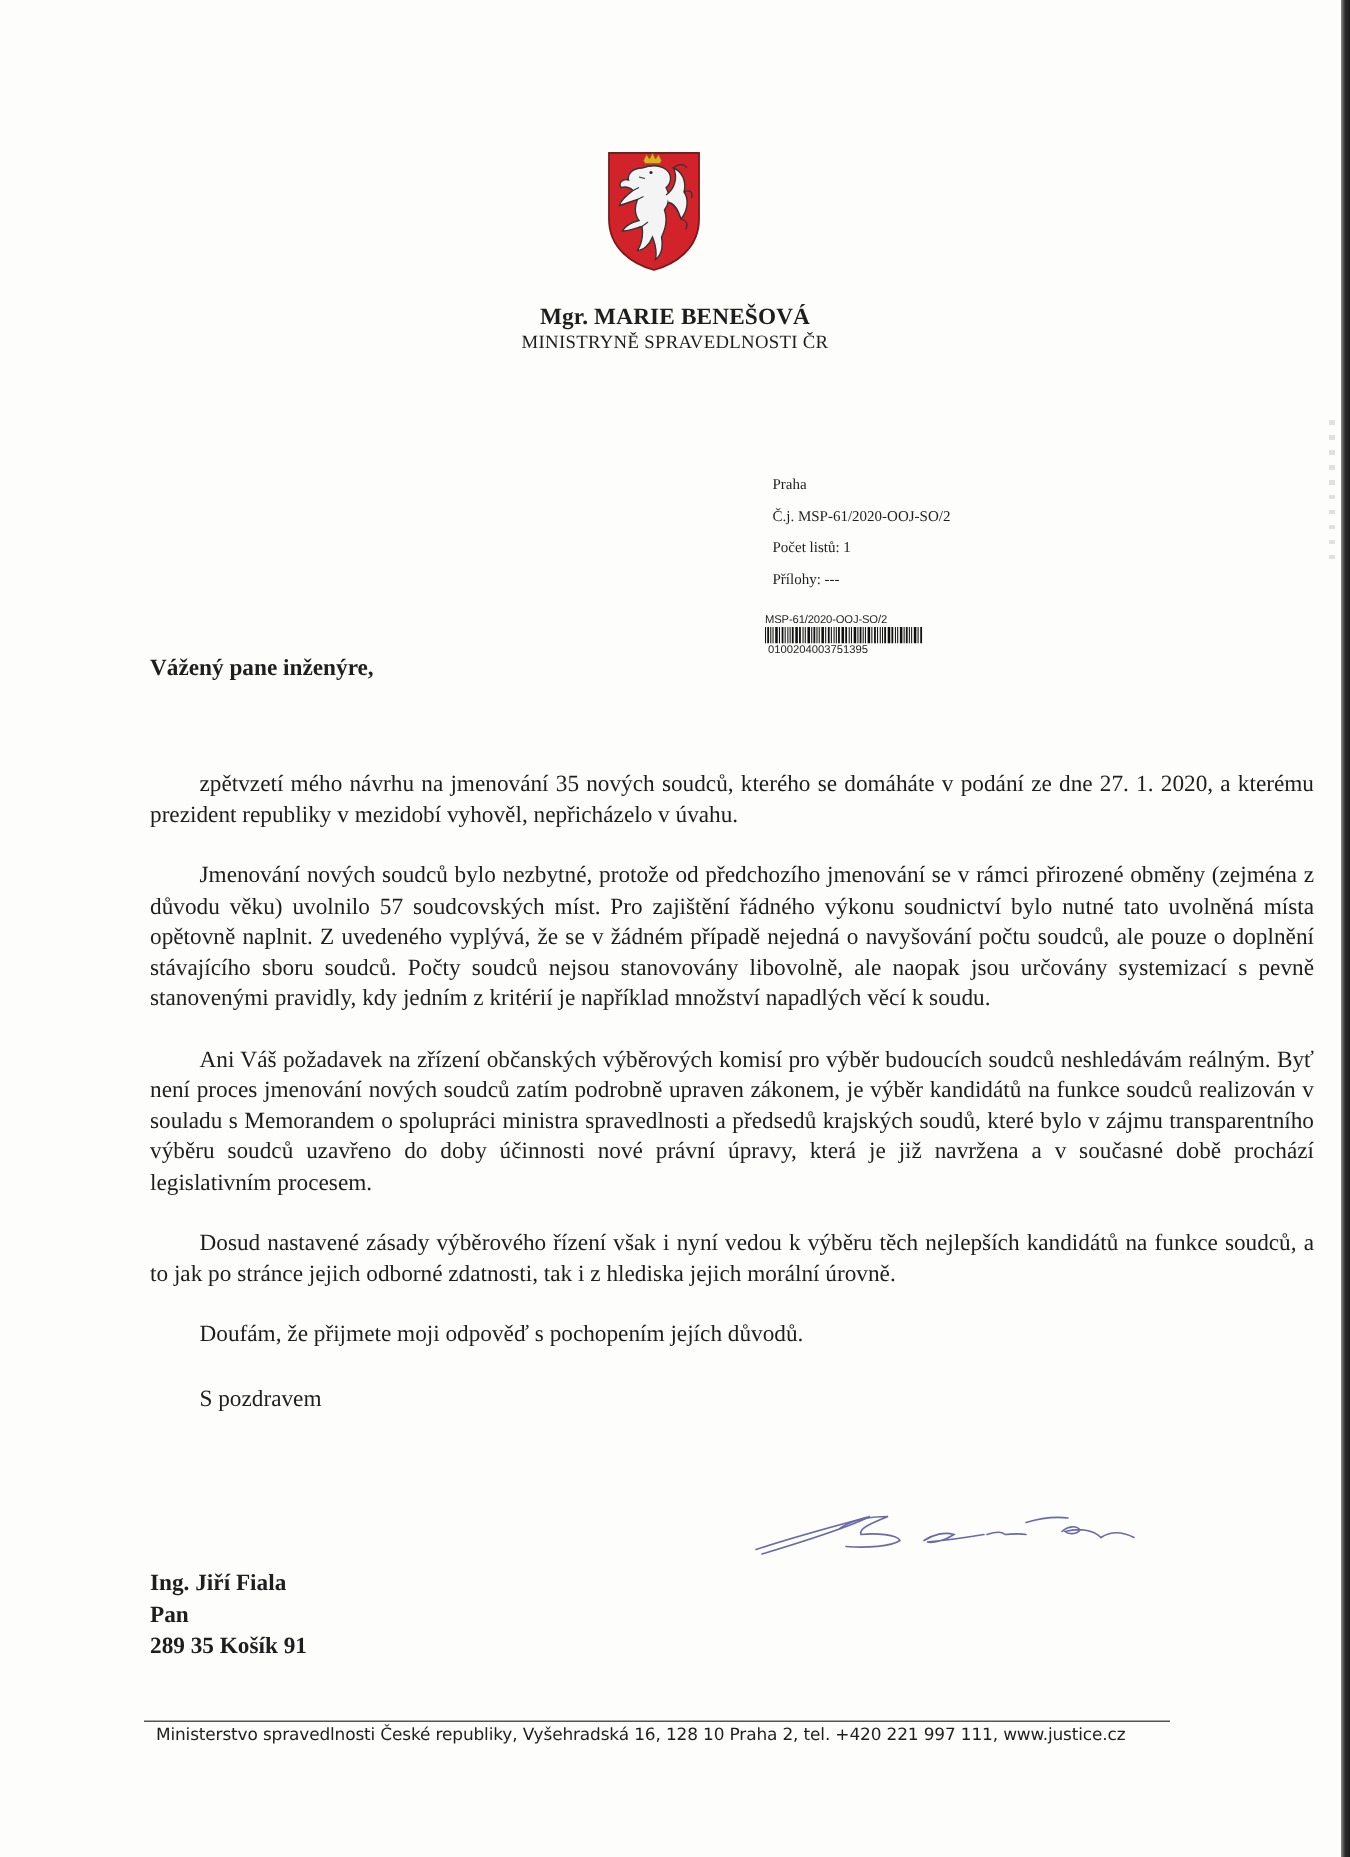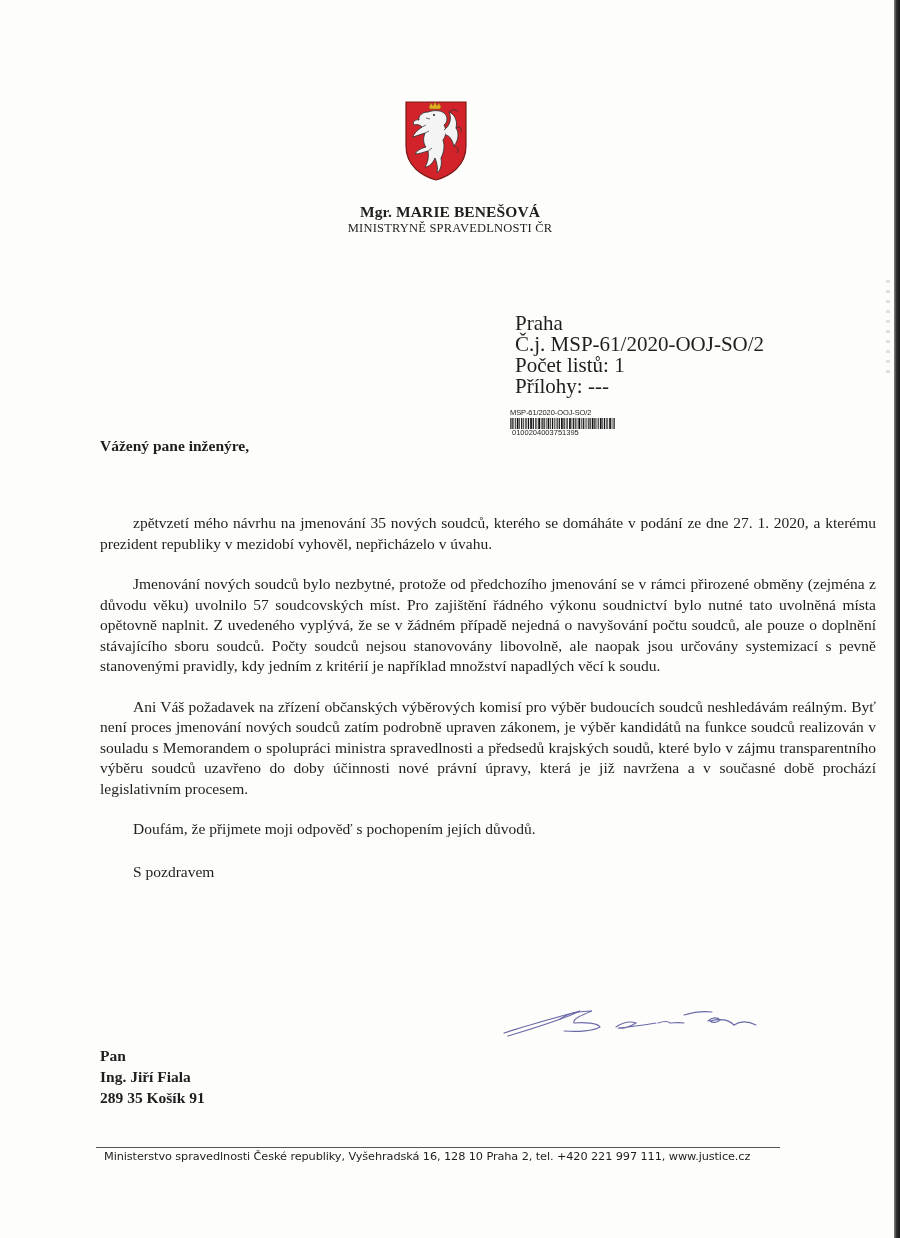--- a/index.html
+++ b/index.html
@@ -15,21 +15,21 @@
     }
     .scan-marks {
       position: absolute; left: 886px; top: 280px; width: 4px; height: 100px;
       background: repeating-linear-gradient(to bottom, #cfcfc8 0 3px, transparent 3px 10px);
       opacity: .6;
     }
     .emblem { position: absolute; left: 404px; top: 100px; width: 64px; height: 82px; }
     .sender { position: absolute; left: 0; width: 900px; text-align: center; top: 203px; }
     .sender-name { font-weight: bold; font-size: 15.5px; line-height: 18px; letter-spacing: .1px; }
     .sender-title { font-size: 12.5px; line-height: 15px; letter-spacing: .2px; }
-    .ref-block { position: absolute; left: 515px; top: 313px; font-size: 21px; line-height: 21px; }
+    .ref-block { position: absolute; left: 515px; top: 313px; font-size: 10px; line-height: 21px; }
     .barcode-block { position: absolute; left: 510px; top: 408px; width: 110px; }
     .barcode-top { font-family: "Liberation Sans", sans-serif; font-size: 7.5px; line-height: 9px; letter-spacing: -.1px; }
     .barcode-bars { display: block; width: 106px; height: 11px; margin-top: 1px; }
     .barcode-num { font-family: "Liberation Sans", sans-serif; font-size: 7.5px; line-height: 8px; padding-left: 2px; }
     .salutation { position: absolute; left: 100px; top: 437px; font-weight: bold; font-size: 15.5px; }
     .body-text { position: absolute; left: 100px; width: 776px; top: 497px; font-size: 15.5px; line-height: 20.5px; }
     .para { text-align: justify; text-indent: 33px; margin: 16px 0 20px 0; }
     .para.short { margin-bottom: 22px; }
     .signature { position: absolute; left: 498px; top: 1003px; width: 270px; height: 40px; }
     .recipient { position: absolute; left: 100px; top: 1045px; font-weight: bold; font-size: 15.5px; line-height: 21px; }
@@ -129,36 +129,37 @@
     </svg>
   <div class="barcode-num">0100204003751395</div>
 </div>
 
 <div class="salutation">Vážený pane inženýre,</div>
 
 <div class="body-text">
   <p class="para">zpětvzetí mého návrhu na jmenování 35 nových soudců, kterého se domáháte v podání ze dne 27. 1. 2020, a kterému prezident republiky v mezidobí vyhověl, nepřicházelo v úvahu.</p>
   <p class="para">Jmenování nových soudců bylo nezbytné, protože od předchozího jmenování se v rámci přirozené obměny (zejména z důvodu věku) uvolnilo 57 soudcovských míst. Pro zajištění řádného výkonu soudnictví bylo nutné tato uvolněná místa opětovně naplnit. Z uvedeného vyplývá, že se v žádném případě nejedná o navyšování počtu soudců, ale pouze o doplnění stávajícího sboru soudců. Počty soudců nejsou stanovovány libovolně, ale naopak jsou určovány systemizací s pevně stanovenými pravidly, kdy jedním z kritérií je například množství napadlých věcí k soudu.</p>
   <p class="para">Ani Váš požadavek na zřízení občanských výběrových komisí pro výběr budoucích soudců neshledávám reálným. Byť není proces jmenování nových soudců zatím podrobně upraven zákonem, je výběr kandidátů na funkce soudců realizován v souladu s Memorandem o spolupráci ministra spravedlnosti a předsedů krajských soudů, které bylo v zájmu transparentního výběru soudců uzavřeno do doby účinnosti nové právní úpravy, která je již navržena a v současné době prochází legislativním procesem.</p>
+  <p class="para">Dosud nastavené zásady výběrového řízení však i nyní vedou k výběru těch nejlepších kandidátů na funkce soudců, a to jak po stránce jejich odborné zdatnosti, tak i z hlediska jejich morální úrovně.</p>
   <p class="para short">Doufám, že přijmete moji odpověď s pochopením jejích důvodů.</p>
   <p class="para">S pozdravem</p>
 </div>
 
 <svg class="signature" viewBox="0 0 270 40">
   <g fill="none" stroke="#6a6aa8" stroke-width="1.1" stroke-linecap="round">
     <path d="M6 30 C30 22 60 14 82 8 C70 14 40 24 10 33"></path>
     <path d="M62 16 C70 10 82 8 94 8 C84 12 74 16 76 20 C86 19 100 20 102 24 C96 28 80 29 66 28"></path>
     <path d="M118 24 C124 20 132 18 138 20 C132 24 124 26 120 25 C132 24 146 22 158 20"></path>
     <path d="M160 20 C166 18 170 18 172 20 C176 20 180 19 186 20"></path>
     <path d="M186 12 C196 9 206 8 214 9"></path>
     <path d="M210 18 C214 14 220 14 222 17 C220 20 214 20 212 18 C220 16 230 16 236 22"></path>
     <path d="M236 22 C242 18 250 18 258 22"></path>
   </g>
 </svg>
 
 <div class="recipient">
+  <div>Ing. Jiří Fiala</div>
   <div>Pan</div>
-  <div>Ing. Jiří Fiala</div>
   <div>289 35  Košík 91</div>
 </div>
 
 <div class="footer-rule"></div>
 <div class="footer">Ministerstvo spravedlnosti České republiky, Vyšehradská 16, 128 10 Praha 2, tel. +420 221 997 111, www.justice.cz</div>
 
 </body></html>

